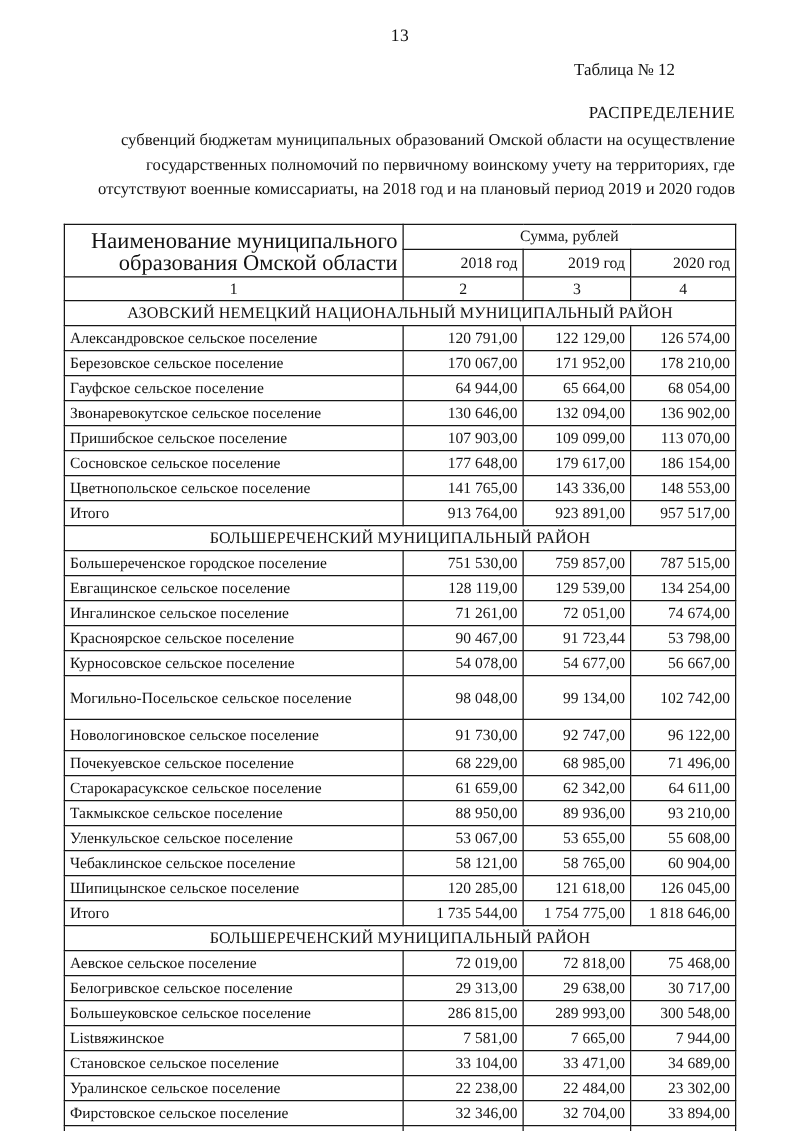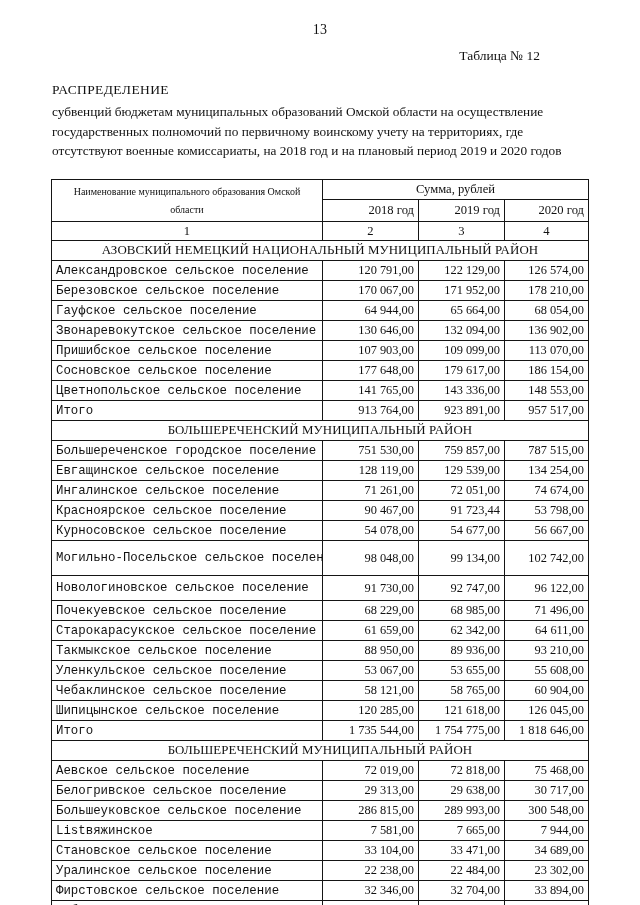--- a/index.html
+++ b/index.html
@@ -37,21 +37,21 @@
     top: 48px;
     right: 52px;
     font-size: 13.5px;
   }
 
   .doc-title-block {
     position: absolute;
     top: 82px;
     left: 52px;
     width: 536px;
-    text-align: left;
+    text-align: right;
   }
   .doc-title {
     font-size: 13.5px;
     letter-spacing: 0.4px;
     margin-bottom: 4px;
   }
   .doc-subtitle {
     font-size: 13.3px;
     line-height: 19.5px;
   }
@@ -75,24 +75,24 @@
     font-weight: normal;
     vertical-align: middle;
   }
 
   col.c-name { width: 271px; }
   col.c-y1   { width: 96px; }
   col.c-y2   { width: 86px; }
   col.c-y3   { width: 84px; }
 
   .hdr-name {
-    text-align: center;
+    text-align: right;
     height: 40px;
     line-height: 18px;
-    font-size: 10px;
+    font-size: 18px;
   }
   .hdr-sum {
     text-align: center;
     height: 19px;
     font-size: 12.6px;
   }
   .hdr-year {
     text-align: right;
     height: 21px;
     font-size: 12.6px;
@@ -111,21 +111,20 @@
     white-space: nowrap;
   }
 
   tr.data-row td {
     height: 19px;
   }
   td.cell-name {
     text-align: left;
     white-space: nowrap;
     overflow: hidden;
-    font-family: Liberation Mono, monospace;
   }
   td.cell-num {
     text-align: right;
     white-space: nowrap;
     padding-right: 5px;
   }
   tr.tall td { height: 34px; }
   tr.medium td { height: 24px; }
 </style>
 </head>

